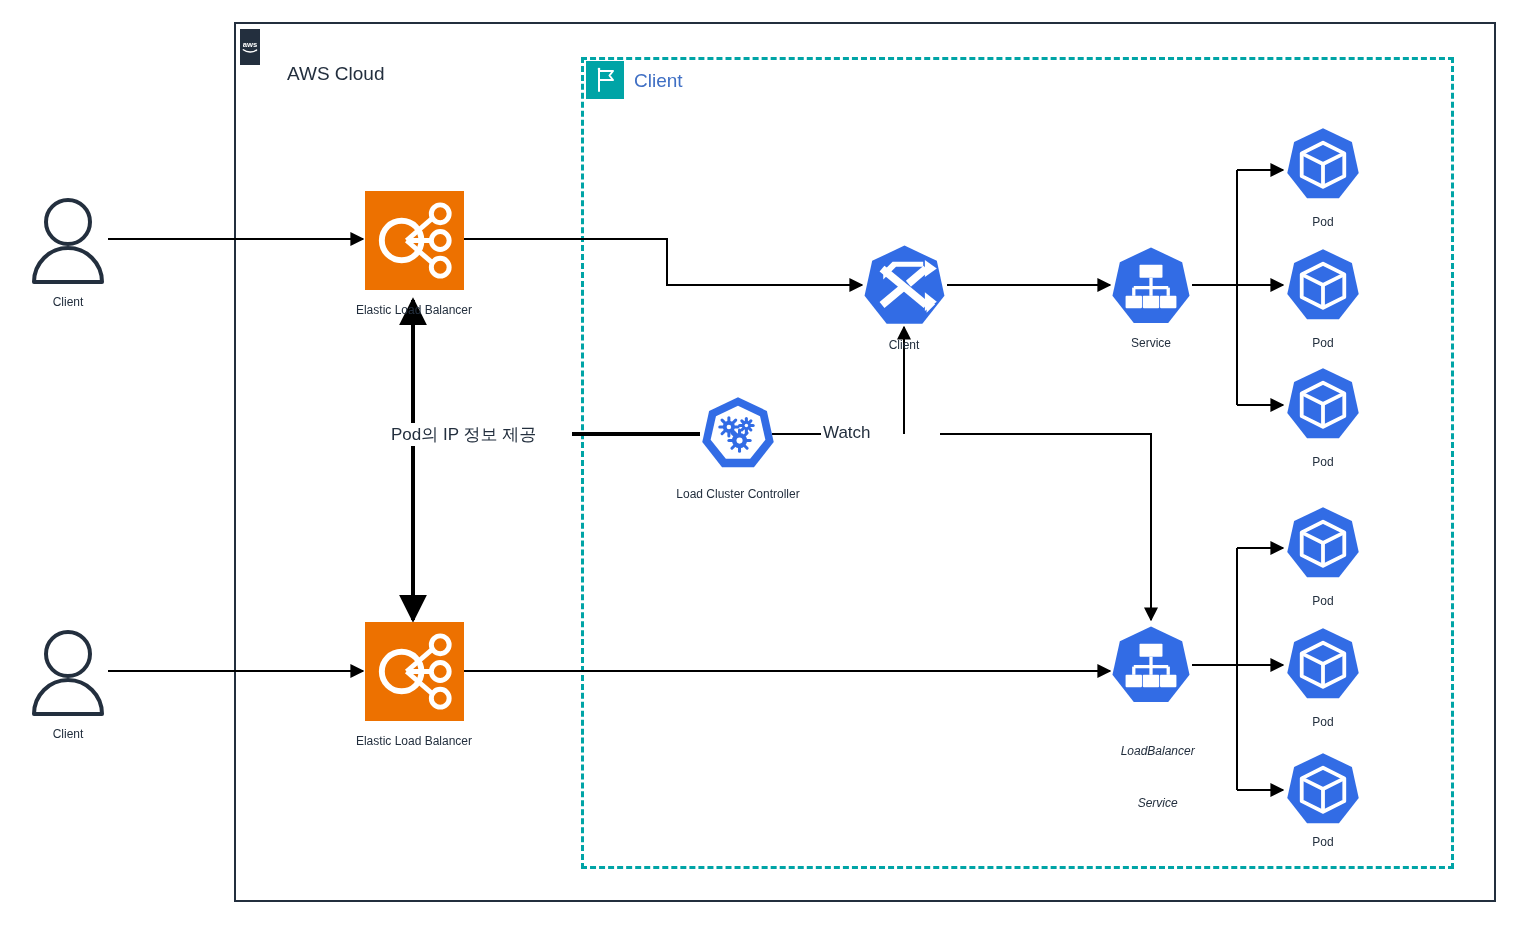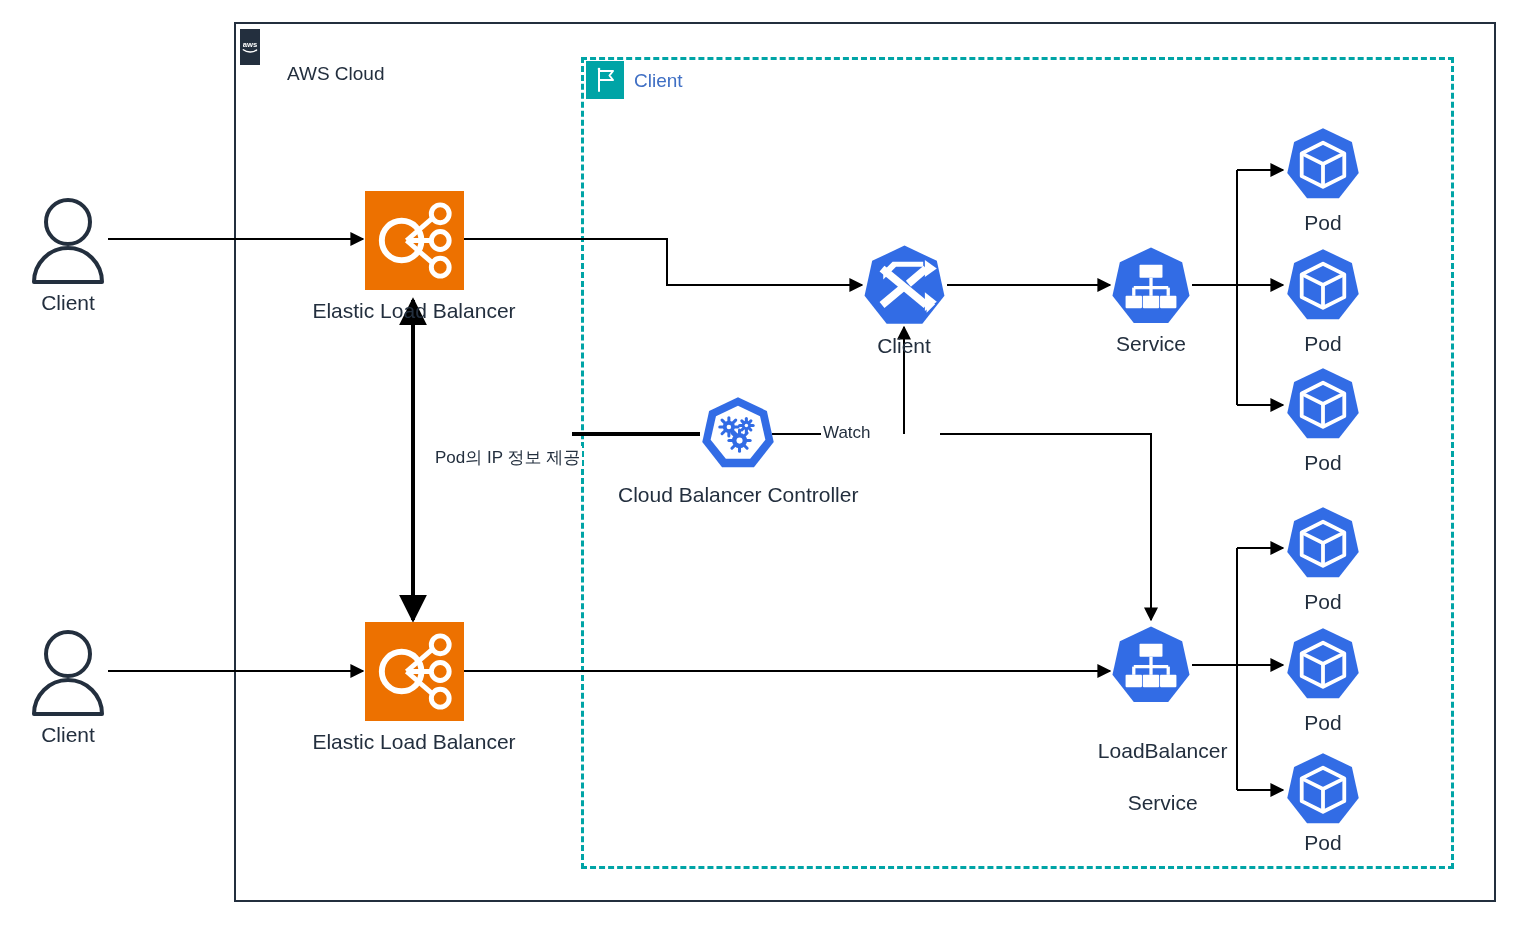--- a/index.html
+++ b/index.html
@@ -5,23 +5,23 @@
   html,body{margin:0;padding:0;background:#ffffff;}
   body{
     font-family:"Liberation Sans","DejaVu Sans",sans-serif;
     width:1526px;height:942px;position:relative;overflow:hidden;
   }
   #stage{position:absolute;left:0;top:0;width:1526px;height:942px;}
   svg.layer{position:absolute;left:0;top:0;width:1526px;height:942px;overflow:visible;}
   .node{position:absolute;}
   .lbl{
     position:absolute;text-align:center;color:#232F3E;
-    font-size:21px;line-height:21px;white-space:pre;
-  }
-  .lbl.two{line-height:26px;}
+    font-size:12px;line-height:21px;white-space:pre;
+  }
+  .lbl.two{line-height:26px;font-style:italic;}
   .aws-badge{
     position:absolute;width:20px;height:36px;background:#232F3E;
     display:flex;align-items:center;justify-content:center;
   }
   .cluster-badge{
     position:absolute;width:38px;height:38px;background:#00A4A6;
     display:flex;align-items:center;justify-content:center;
   }
   .title-aws{
     position:absolute;color:#232F3E;font-size:19px;white-space:nowrap;
@@ -97,21 +97,21 @@
 
     <path d="M464,671 L1110,671" stroke="#000" stroke-width="2" fill="none" marker-end="url(#ah)"></path>
 
     <path d="M1192,665 L1237,665" stroke="#000" stroke-width="2" fill="none"></path>
     <path d="M1237,548 L1237,790" stroke="#000" stroke-width="2" fill="none"></path>
     <path d="M1237,548 L1283,548" stroke="#000" stroke-width="2" fill="none" marker-end="url(#ah)"></path>
     <path d="M1237,665 L1283,665" stroke="#000" stroke-width="2" fill="none" marker-end="url(#ah)"></path>
     <path d="M1237,790 L1283,790" stroke="#000" stroke-width="2" fill="none" marker-end="url(#ah)"></path>
   </svg>
 
-  <div class="edge-label" style="left:389px;top:446px;margin-left:44px;">Pod의 IP 정보 제공</div>
+  <div class="edge-label" style="left:389px;top:423px;">Pod의 IP 정보 제공</div>
   <div class="edge-label" style="left:821px;top:423px;">Watch</div>
 
   <div class="node" style="left:28px;top:196px;width:80px;height:90px;">
     <svg width="80" height="90" viewBox="0 0 80 90">
       <circle cx="40" cy="26" r="22" fill="none" stroke="#232F3E" stroke-width="4"></circle>
       <path d="M6 86 A34 34 0 0 1 74 86 Z" fill="none" stroke="#232F3E" stroke-width="4" stroke-linejoin="round"></path>
     </svg>
   </div>
   <div class="lbl" style="left:8px;top:292px;width:120px;">Client</div>
 
@@ -235,21 +235,21 @@
           <line x1="62" y1="50" x2="42" y2="70"></line>
         </g>
       </g>
       <g fill="#ffffff">
         <circle cx="38" cy="42" r="3"></circle>
         <circle cx="61" cy="40" r="2.3"></circle>
         <circle cx="52" cy="60" r="4"></circle>
       </g>
     </svg>
   </div>
-  <div class="lbl" style="left:618px;top:484px;width:240px;">Cloud Balancer Controller</div>
+  <div class="lbl" style="left:618px;top:484px;width:240px;">Load Cluster Controller</div>
 
   <div class="node" style="left:1285px;top:126px;width:76px;height:76px;">
     <svg width="76" height="76" viewBox="0 0 100 100">
       <path d="M50 3 L88 21 L97 62 L71 95 L29 95 L3 62 L12 21 Z" fill="#326CE5"></path>
       <g fill="none" stroke="#ffffff" stroke-width="5" stroke-linejoin="round">
         <path d="M50 22 L78 36 L78 66 L50 80 L22 66 L22 36 Z"></path>
         <path d="M22 36 L50 50 L78 36"></path>
         <path d="M50 50 L50 80"></path>
       </g>
     </svg>

